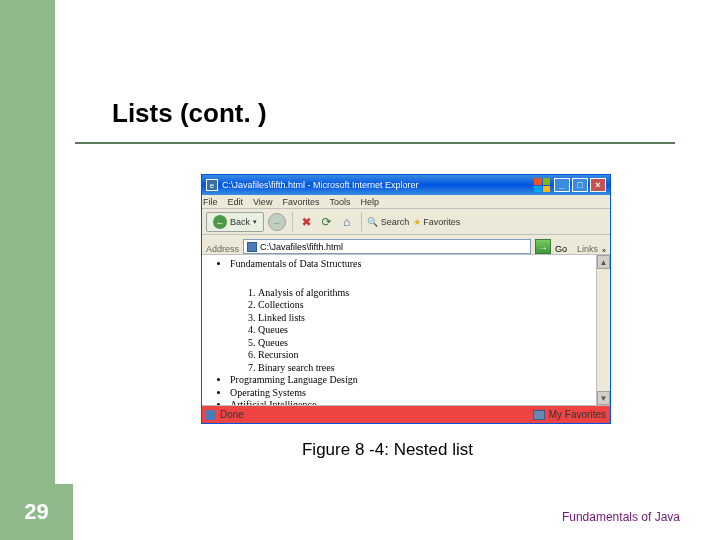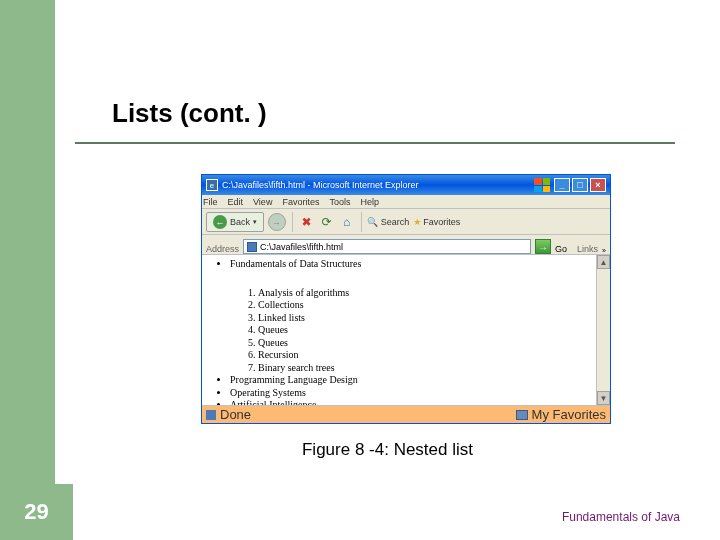--- a/index.html
+++ b/index.html
@@ -168,24 +168,24 @@
     font-size: 10px;
     color:#000;
     position:relative;
   }
   .ie-content ul{list-style:disc;padding-left:18px;}
   .ie-content ol{list-style:decimal;padding-left:28px;margin-top:16px;}
   .ie-content li{line-height:1.25;}
   .scrollbar{position:absolute;right:0;top:0;bottom:0;width:14px;background:#ece9d8;border-left:1px solid #c0c0c0;}
   .scroll-arrow{height:14px;background:#d4d0c8;border:1px solid #a0a0a0;display:flex;align-items:center;justify-content:center;font-size:8px;color:#555;}
   .ie-status{
-    height:18px;background:#fdba74;
+    height:18px;background:#ef4444;
     border-top:1px solid #c0c0c0;
     display:flex;align-items:center;padding:0 4px;
-    font-size:13px;color:#333;
+    font-size:10px;color:#333;
   }
   .ie-status .st-icon{width:10px;height:10px;background:#4a7ab8;margin-right:4px;}
   .ie-status .spacer{flex:1;}
   .ie-status .comp-icon{width:12px;height:10px;background:#6888b8;border:1px solid #3a5a88;margin-right:4px;}
   .windows-logo{
     width:16px;height:14px;
     margin-right:2px;
     display:grid;grid-template-columns:1fr 1fr;grid-template-rows:1fr 1fr;gap:1px;
   }
   .windows-logo span:nth-child(1){background:#f25022;}

